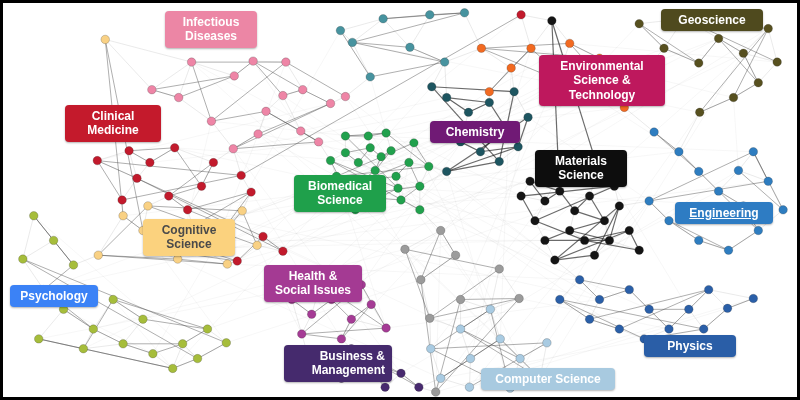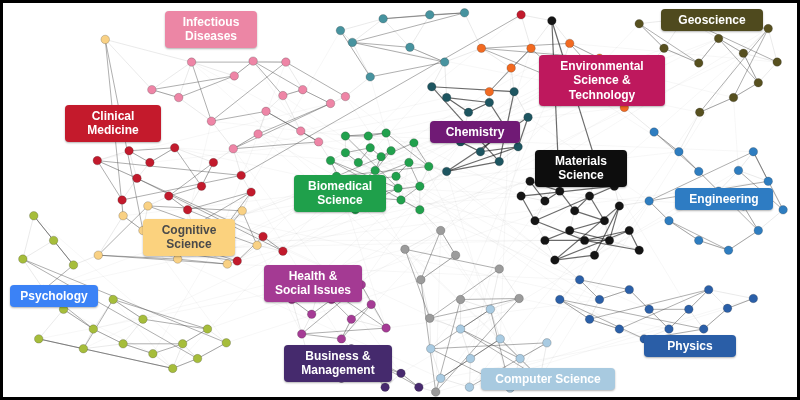--- a/index.html
+++ b/index.html
@@ -880,21 +880,21 @@
       <circle cx="500" cy="270" r="4.3" fill="#9b9b9b" stroke="#333333" stroke-opacity="0.35" stroke-width="0.7"></circle>
     </svg>
   <div id="labels">
       <div class="flabel" style="left: 162px; top: 8px; width: 92px; background: rgb(236, 134, 165); color: rgb(255, 255, 255);">Infectious Diseases</div>
       <div class="flabel" style="left: 658px; top: 6px; width: 102px; background: rgb(79, 74, 30); color: rgb(255, 255, 255);">Geoscience</div>
       <div class="flabel" style="left: 62px; top: 102px; width: 96px; background: rgb(196, 26, 44); color: rgb(255, 255, 255);">Clinical Medicine</div>
       <div class="flabel" style="left: 536px; top: 52px; width: 126px; background: #be185d; color: rgb(255, 255, 255);">Environmental Science &amp; Technology</div>
       <div class="flabel" style="left: 427px; top: 118px; width: 90px; background: #701a75; color: rgb(255, 255, 255);">Chemistry</div>
       <div class="flabel" style="left: 532px; top: 147px; width: 92px; background: rgb(13, 13, 13); color: rgb(255, 255, 255);">Materials Science</div>
       <div class="flabel" style="left: 291px; top: 172px; width: 92px; background: rgb(31, 160, 75); color: rgb(255, 255, 255);">Biomedical Science</div>
-      <div class="flabel" style="left: 672px; top: 185px; width: 98px; background: rgb(46, 124, 195); color: rgb(255, 255, 255);">Engineering</div>
+      <div class="flabel" style="left: 672px; top: 199px; width: 98px; background: rgb(46, 124, 195); color: rgb(255, 255, 255); text-decoration: underline;">Engineering</div>
       <div class="flabel" style="left: 140px; top: 216px; width: 92px; background: rgb(251, 210, 126); color: rgb(74, 74, 74);">Cognitive Science</div>
       <div class="flabel" style="left: 261px; top: 262px; width: 98px; background: rgb(164, 58, 147); color: rgb(255, 255, 255);">Health &amp; Social Issues</div>
       <div class="flabel" style="left: 7px; top: 282px; width: 88px; background: #3b82f6; color: rgb(255, 255, 255);">Psychology</div>
       <div class="flabel" style="left: 641px; top: 308px; width: 92px; background: rgb(42, 94, 167); color: rgb(255, 255, 255); margin-top: 24px;">Physics</div>
-      <div class="flabel" style="left: 281px; top: 342px; width: 108px; background: rgb(69, 42, 109); color: rgb(255, 255, 255);">Business &amp; Management</div>
+      <div class="flabel" style="left: 281px; top: 342px; width: 108px; background: rgb(69, 42, 109); color: rgb(255, 255, 255); text-align: right;">Business &amp; Management</div>
       <div class="flabel" style="left: 478px; top: 365px; width: 134px; background: rgb(168, 202, 224); color: rgb(255, 255, 255); text-align: center;">Computer Science</div>
     </div>
 </div>
 
 </body></html>

